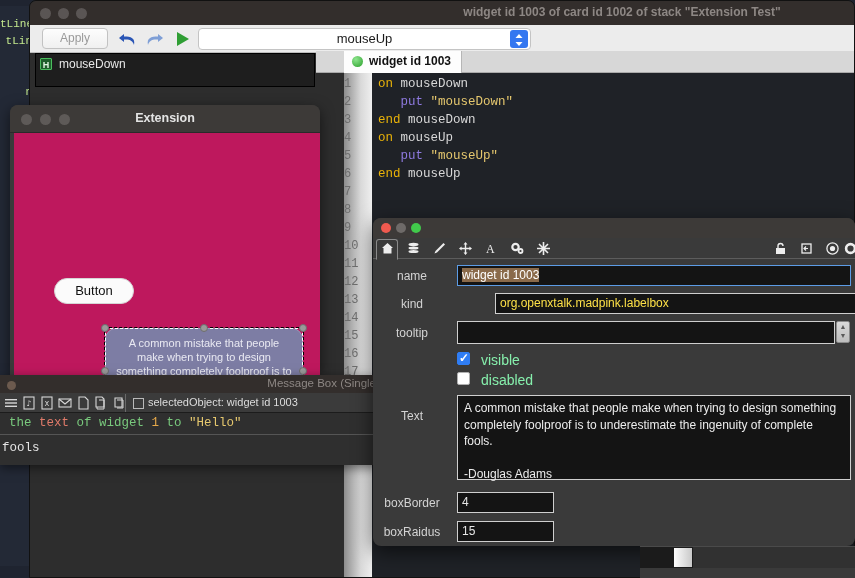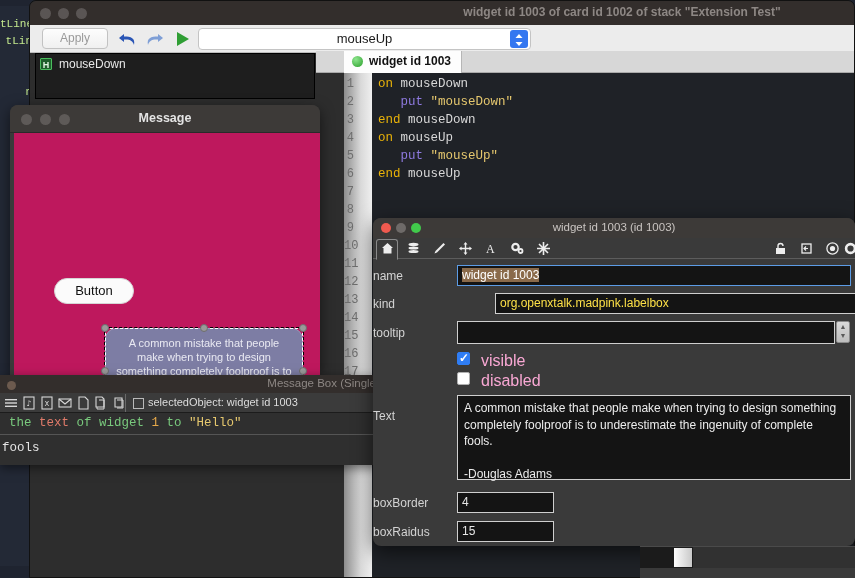--- a/index.html
+++ b/index.html
@@ -82,21 +82,21 @@
   }
   #handler-select-arrow {
     position:absolute; right:2px; top:1px; width:18px; height:18px;
     background:#3477f0; border-radius:3px;
     color:#fff; font-size:8px; line-height:8px; text-align:center;
     padding-top:1px;
   }
 
   
   #handler-list {
-    position:absolute; left:5px; top:52px; width:280px; height:46px;
+    position:absolute; left:5px; top:52px; width:280px; height:34px;
     background:#1e1e1e; border:1px solid #000;
   }
   .handler-row { position:relative; height:18px; line-height:18px; padding-left:4px; }
   .handler-row.sel { background:#c05621; }
   .h-badge {
     display:inline-block; width:12px; height:12px; line-height:12px;
     background:#1d5f2a; border:1px solid #4bbd5e; color:#dff7e1;
     font-size:9px; font-weight:bold; text-align:center;
     vertical-align:middle; margin-right:7px; border-radius:1px;
   }
@@ -116,21 +116,21 @@
   .tab-dot {
     display:inline-block; width:11px; height:11px; border-radius:50%;
     background:radial-gradient(circle at 35% 30%, #8ee58e, #2a9f2a);
     vertical-align:middle; margin-right:6px;
   }
   #gutter {
     position:absolute; left:314px; top:72px; width:28px; height:506px;
     background:linear-gradient(to right,#8d8d8d,#d9d9d9 60%,#efefef);
     font-family:"Liberation Mono", monospace;
     font-size:12px; line-height:18px; color:#6e6e6e;
-    text-align:right; padding-right:18px; padding-top:2px;
+    padding-right:10px; padding-top:2px;
   }
   #code-area {
     position:absolute; left:342px; top:72px; width:484px; height:506px;
     background:#1f2227;
     font-family:"Liberation Mono", monospace;
     font-size:12.5px; line-height:18px;
     padding:2px 0 0 6px; white-space:pre;
   }
   .c-kw { color:#eab308; }
   .c-cmd { color:#8f7ae0; }
@@ -251,40 +251,40 @@
   }
   #insp-tab-active {
     position:absolute; left:3px; top:1px; width:22px; height:21px;
     border:1px solid #8a8a8a; border-bottom:1px solid #3a3a3a;
     background:#3a3a3a; border-radius:3px 3px 0 0;
   }
   #insp-body { position:absolute; left:0; top:41px; width:100%; height:287px; }
 
   .row { position:absolute; left:0; width:100%; }
   .row-label {
-    position:absolute; left:0; width:78px; text-align:left;
+    position:absolute; left:0; width:78px; text-align:center;
     font-size:12px; color:#d3d3d3;
   }
   .fld {
     position:absolute; background:#141414; border:1px solid #cfcfcf;
     font-size:12px; color:#e6e6e6; padding:2px 4px; line-height:15px;
   }
   .fld.focus { border:1px solid #5c9ce6; }
   .fld .sel-text { background:#8a6a4a; color:#fff; }
   .fld.dim { color:#fde047;margin-left:38px; }
   .chk {
     position:absolute; width:13px; height:13px; border-radius:2px;
     background:#fff; border:1px solid #b0b0b0;
   }
   .chk.on { background:#2f7df4; border-color:#2f7df4; }
   .chk.on:after {
     content:"✓"; position:absolute; left:1px; top:-2px;
     color:#fff; font-size:12px; font-weight:bold;
   }
-  .chk-label { position:absolute; font-size:16px; color:#f9a8d4; }
+  .chk-label { position:absolute; font-size:14px; color:#86efac; }
   #stepper {
     position:absolute; width:14px; height:22px;
     background:linear-gradient(#d9d9d9,#bdbdbd);
     border:1px solid #8a8a8a; border-radius:2px;
     color:#5a5a5a; font-size:7px; text-align:center; line-height:9px;
   }
   #text-area {
     position:absolute; background:#141414; border:1px solid #cfcfcf;
     font-size:12px; color:#ececec; line-height:16.5px;
     padding:4px 6px; white-space:pre-wrap;
@@ -396,21 +396,21 @@
 16
 17</div>
   <div id="code-area"><div><span class="c-kw">on </span><span class="c-id">mouseDown</span></div><div><span class="c-cmd">   put </span><span class="c-str">"mouseDown"</span></div><div><span class="c-kw">end </span><span class="c-id">mouseDown</span></div><div><span class="c-kw">on </span><span class="c-id">mouseUp</span></div><div><span class="c-cmd">   put </span><span class="c-str">"mouseUp"</span></div><div><span class="c-kw">end </span><span class="c-id">mouseUp</span></div></div>
 </div>
 
 <div class="abs" id="labelbox-window">
   <div id="lb-titlebar">
     <div class="traffic" id="lb-t1"></div>
     <div class="traffic" id="lb-t2"></div>
     <div class="traffic" id="lb-t3"></div>
-    <div id="lb-title">Message</div>
+    <div id="lb-title">Extension</div>
   </div>
   <div id="lb-canvas">
     <div id="lb-button">Button</div>
     <div id="lb-widget-sel">
       <div id="lb-widget">A common mistake that people make when trying to design something completely foolproof is to underestimate the ingenuity of complete fools.</div>
       <div id="lb-selframe"></div>
       <div class="handle" style="left:1px;top:1px"></div>
       <div class="handle" style="left:100px;top:1px"></div>
       <div class="handle" style="left:199px;top:1px"></div>
       <div class="handle" style="left:1px;top:44px"></div>
@@ -476,21 +476,20 @@
   </div>
   <div id="mb-input"><span class="m-a">the </span><span class="m-b">text </span><span class="m-a">of </span><span class="m-a">widget </span><span class="m-c">1 </span><span class="m-a">to </span><span class="m-d">"Hello"</span></div>
   <div id="mb-output">fools</div>
 </div>
 
 <div class="abs" id="inspector">
   <div id="insp-titlebar">
     <div class="traffic" id="i-t1"></div>
     <div class="traffic" id="i-t2"></div>
     <div class="traffic" id="i-t3"></div>
-    <div id="insp-title">widget id 1003 (id 1003)</div>
   </div>
 
   <div id="insp-toolbar">
     <div id="insp-tab-active"></div>
     <div class="ins-icon" style="left:7px">
       <svg width="15" height="15" viewBox="0 0 15 15">
           <path d="M7.5 2 L13 7 H11.5 V12.5 H3.5 V7 H2 Z" fill="#ededed"></path>
         </svg>
     </div>
     <div class="ins-icon" style="left:33px">

